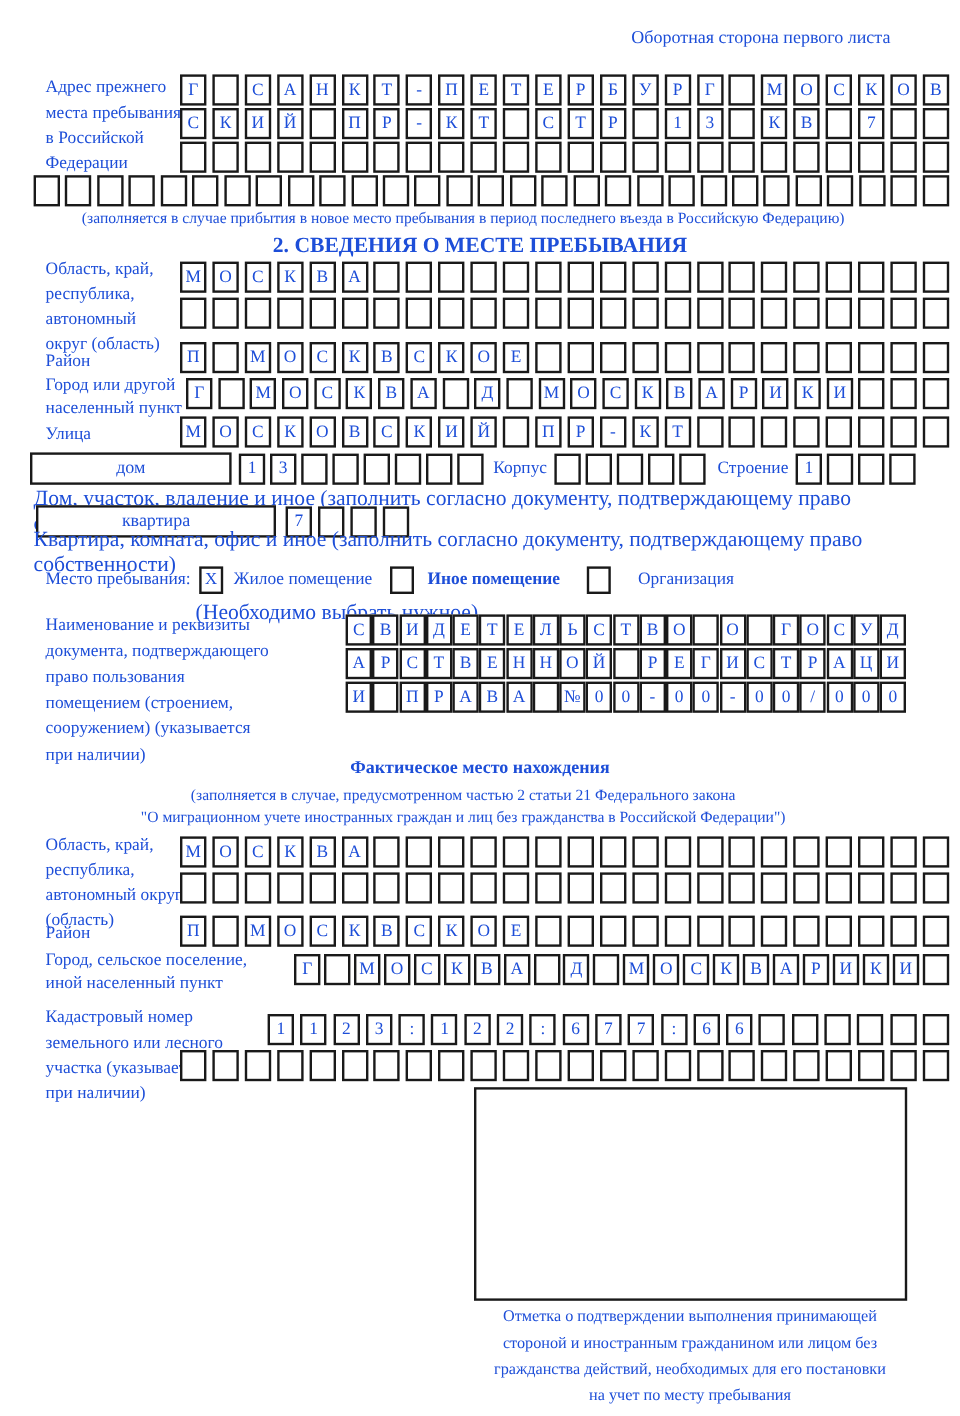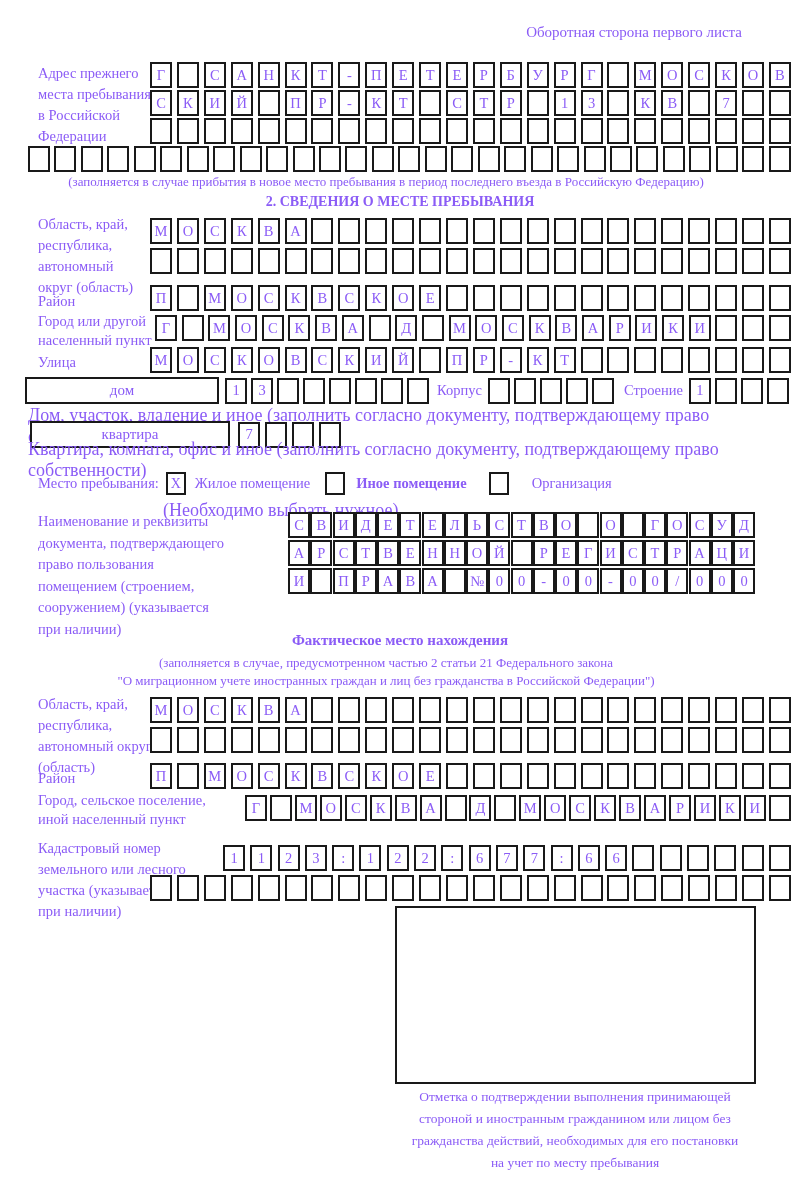--- a/index.html
+++ b/index.html
@@ -1,29 +1,29 @@
 <!DOCTYPE html>
 <html><head>
 <meta charset="utf-8">
 <style>
   html,body{margin:0;padding:0;background:#fff;}
-  .page{position:relative;width:800px;height:1180px;background:#ffffff;color:#8b5cf6;
+  .page{position:relative;width:800px;height:1180px;background:#ffffff;color:#1d4ed8;
         font-family:"Liberation Serif", serif;overflow:hidden;}
   .abs{position:absolute;}
   .cellrow{position:absolute;display:flex;justify-content:space-between;}
   .cell{box-sizing:border-box;flex:0 0 22px;width:22px;height:26px;border:2px solid #191919;
         display:flex;align-items:center;justify-content:center;
         font-size:14.5px;line-height:1;background:#fff;}
   .lblbox{box-sizing:border-box;border:2px solid #191919;height:27px;display:flex;
         align-items:center;justify-content:center;font-size:15px;background:#fff;}
   .label{font-size:14.5px;line-height:21px;}
   .label-sm{font-size:14.5px;line-height:19px;}
   .cap{font-size:18px;}
   .capc{font-size:13px;text-align:center;width:772px;left:0;}
-  .hdr{font-weight:bold;font-size:14px;text-align:center;width:800px;left:0;}
+  .hdr{font-weight:bold;font-size:18px;text-align:center;width:800px;left:0;}
   .checkbox{box-sizing:border-box;width:20px;height:23px;border:2px solid #191919;
         display:inline-flex;align-items:center;justify-content:center;
         font-size:14px;flex:0 0 20px;}
   .rowflex{position:absolute;display:flex;align-items:center;}
   .stampbox{position:absolute;border:2px solid #191919;background:#fff;}
   .center-lines{text-align:center;}
 </style>
 </head>
 <body>
 
@@ -290,21 +290,21 @@
       <span class="cell"></span>
       <span class="cell"></span>
       <span class="cell"></span>
       <span class="cell"></span>
       <span class="cell"></span>
       <span class="cell"></span>
       <span class="cell"></span>
     </div>
 
   <div class="rowflex" style="left:25px;top:377px;">
-    <div class="lblbox" style="width:194px;">дом</div>
+    <div class="lblbox" style="width:168px;">дом</div>
     <div style="display:flex;gap:4px;margin-left:6px;">
         <span class="cell">1</span>
         <span class="cell">3</span>
         <span class="cell"></span>
         <span class="cell"></span>
         <span class="cell"></span>
         <span class="cell"></span>
         <span class="cell"></span>
         <span class="cell"></span>
       </div>

